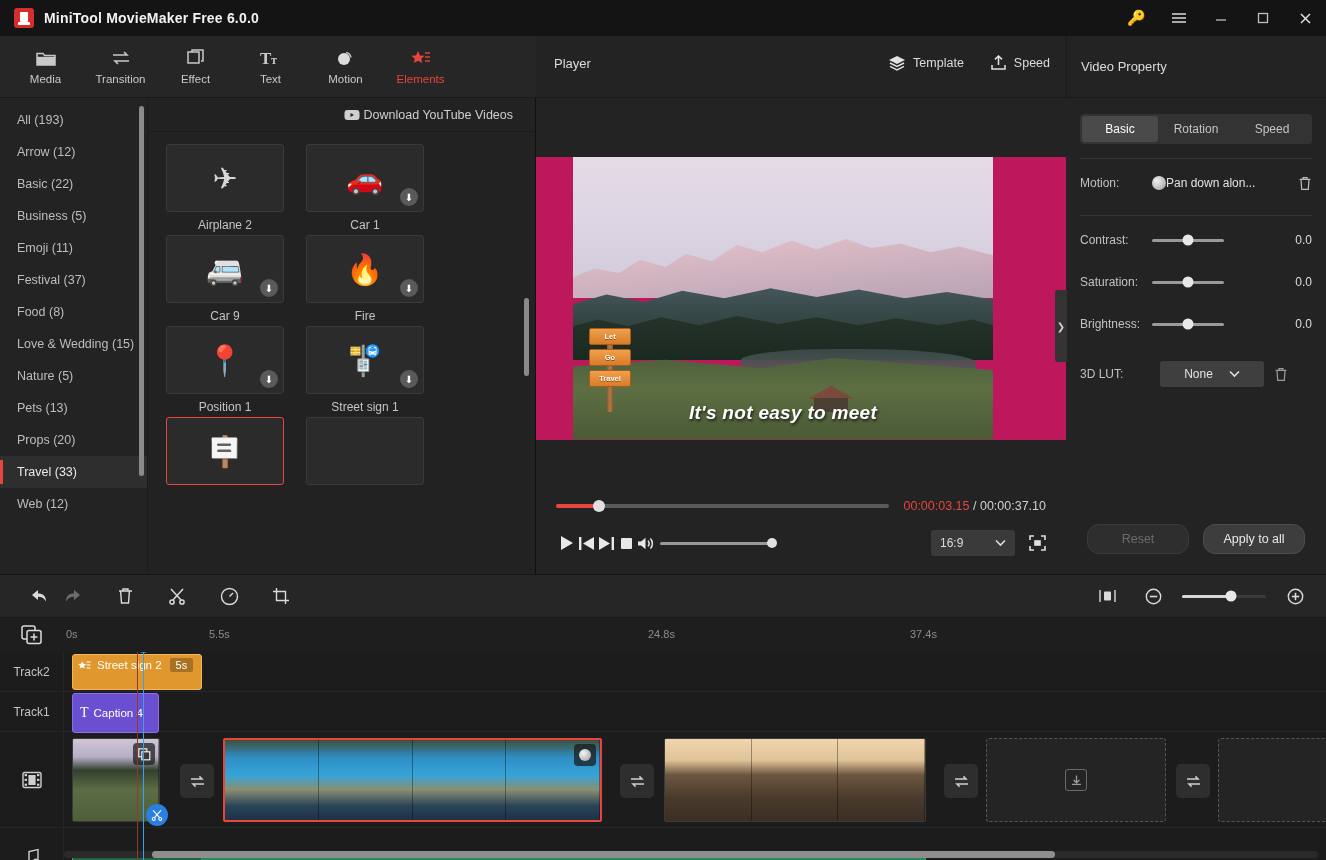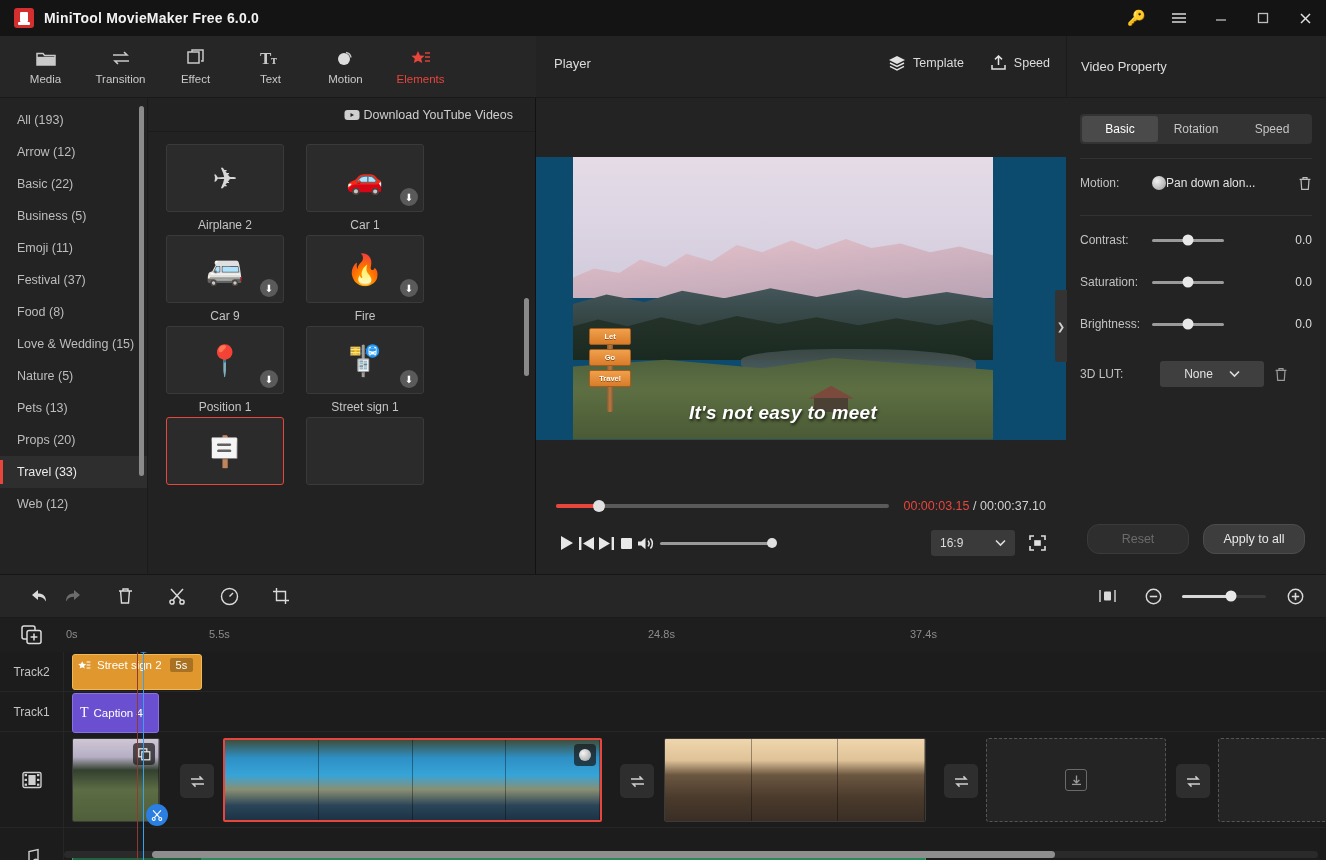--- a/index.html
+++ b/index.html
@@ -107,21 +107,21 @@
   .player { width: 530px; background: #232323; display: flex; flex-direction: column; position: relative; }
   .player-head {
     height: 54px; display: flex; align-items: center; padding: 0 16px 0 18px;
     border-bottom: 1px solid #1b1b1b;
   }
   .player-title { font-size: 13px; color: #dcdcdc; }
   .ph-spacer { flex: 1; }
   .ph-btn { display: flex; align-items: center; gap: 7px; font-size: 12.5px; color: #dcdcdc; margin-left: 26px; }
   .stage { flex: 1; display: flex; align-items: center; justify-content: center; padding: 14px 0 4px; }
   .screen {
-    width: 592px; height: 283px; background: #0c4a6e; position: relative; overflow: hidden;
+    width: 592px; height: 283px; background: #be185d; position: relative; overflow: hidden;
   }
   .video-img {
     position: absolute; left: 37px; top: 0; width: 420px; height: 283px; overflow: hidden;
   }
   .sky {
     position: absolute; inset: 0 0 55% 0;
     background: linear-gradient(#e4dbe6 0%, #ded6e4 45%, #d2cbdc 100%);
   }
   .mtn {
     position: absolute; left: 0; right: 0; top: 24%; height: 26%;

